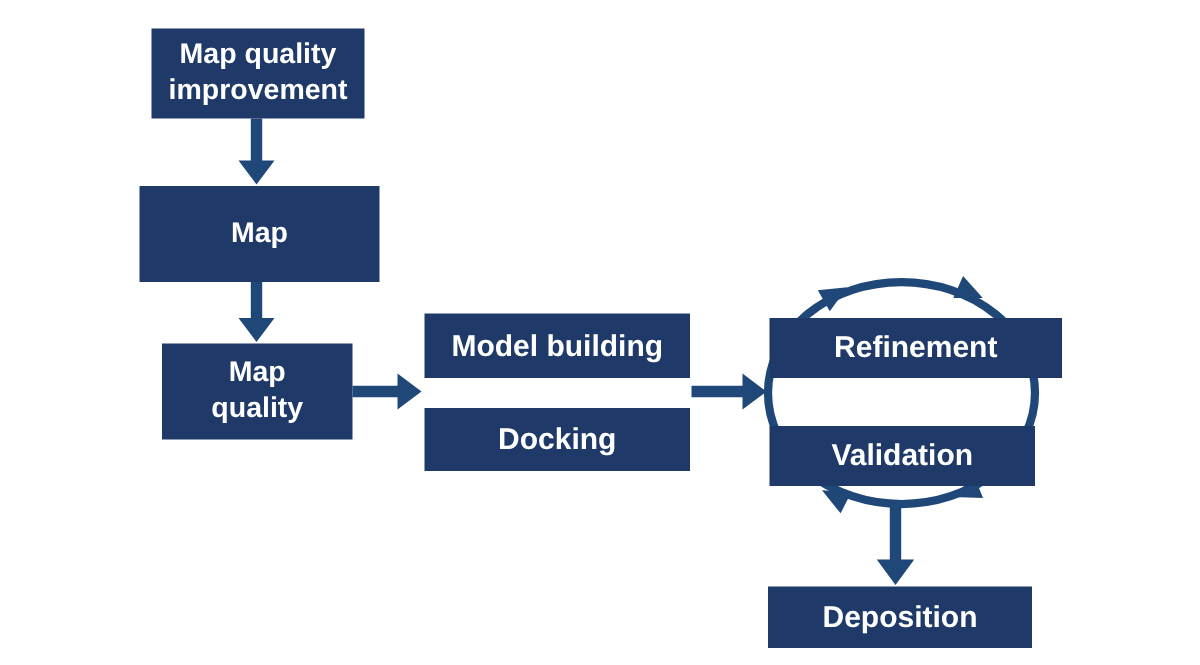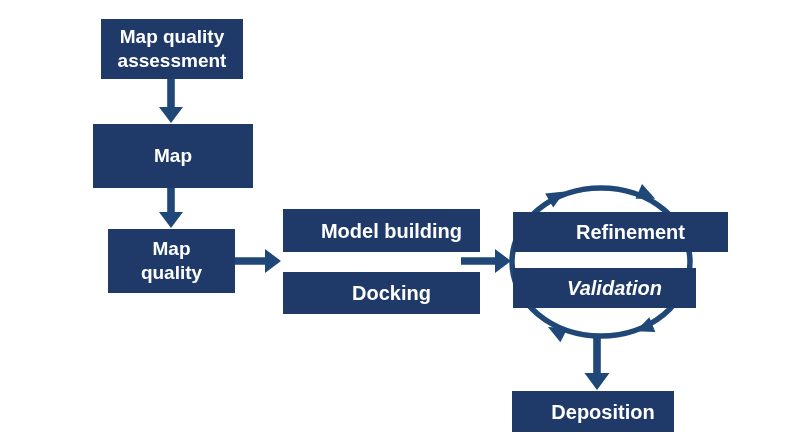--- a/index.html
+++ b/index.html
@@ -10,21 +10,21 @@
   }
   .connectors{position:absolute;left:0;top:0;}
   .box{
     position:absolute;
     background:var(--box_fill,#1f3a68);
     color:var(--label_text,#fff);
     display:flex;flex-direction:column;align-items:center;justify-content:center;
     font-weight:700;text-align:center;
   }
   .box.two-line{font-size:19px;line-height:24px;}
-  .box.one-line{font-size:20px;line-height:22px;padding-left:20px;}
+  .box.one-line{font-size:20px;line-height:22px;}
   .cycle-stroke{fill:none;stroke:var(--arrow,#1f4878);stroke-width:5.5;}
   .arrow{fill:var(--arrow,#1f4878);}
 </style>
 </head>
 <body>
 
 <div class="canvas">
 
   <svg class="connectors" width="800" height="443" viewBox="0 0 800 443">
 
@@ -37,21 +37,21 @@
 
     <polygon class="arrow" points="167.2,79 174.8,79 174.8,107 183,107 171,123 159,107 167.2,107"></polygon>
     <polygon class="arrow" points="167.2,188 174.8,188 174.8,212 183,212 171,228 159,212 167.2,212"></polygon>
     <polygon class="arrow" points="235,257.2 265,257.2 265,249 281,261 265,273 265,264.8 235,264.8"></polygon>
     <polygon class="arrow" points="461,257.2 495,257.2 495,249 511,261 495,273 495,264.8 461,264.8"></polygon>
     <polygon class="arrow" points="593.2,337 600.8,337 600.8,373 609.5,373 597,390 584.5,373 593.2,373"></polygon>
   </svg>
 
   <div class="box two-line" style="left:101px;top:19px;width:142px;height:60px;">
     <span>Map quality</span>
-    <span>assessment</span>
+    <span>improvement</span>
   </div>
 
   <div class="box two-line" style="left:93px;top:124px;width:160px;height:64px;">
     <span>Map</span>
   </div>
 
   <div class="box two-line" style="left:108px;top:229px;width:127px;height:64px;">
     <span>Map</span>
     <span>quality</span>
   </div>
@@ -61,21 +61,21 @@
   </div>
 
   <div class="box one-line" style="left:283px;top:272px;width:177px;height:42px;">
     <span>Docking</span>
   </div>
 
   <div class="box one-line" style="left:513px;top:212px;width:195px;height:40px;">
     <span>Refinement</span>
   </div>
 
-  <div class="box one-line" style="left:513px;top:268px;width:163px;height:40px;font-style:italic;">
+  <div class="box one-line" style="left:513px;top:284px;width:177px;height:40px;">
     <span>Validation</span>
   </div>
 
-  <div class="box one-line" style="left:512px;top:391px;width:142px;height:41px;">
+  <div class="box one-line" style="left:512px;top:391px;width:176px;height:41px;">
     <span>Deposition</span>
   </div>
 
 </div>
 
 </body></html>

